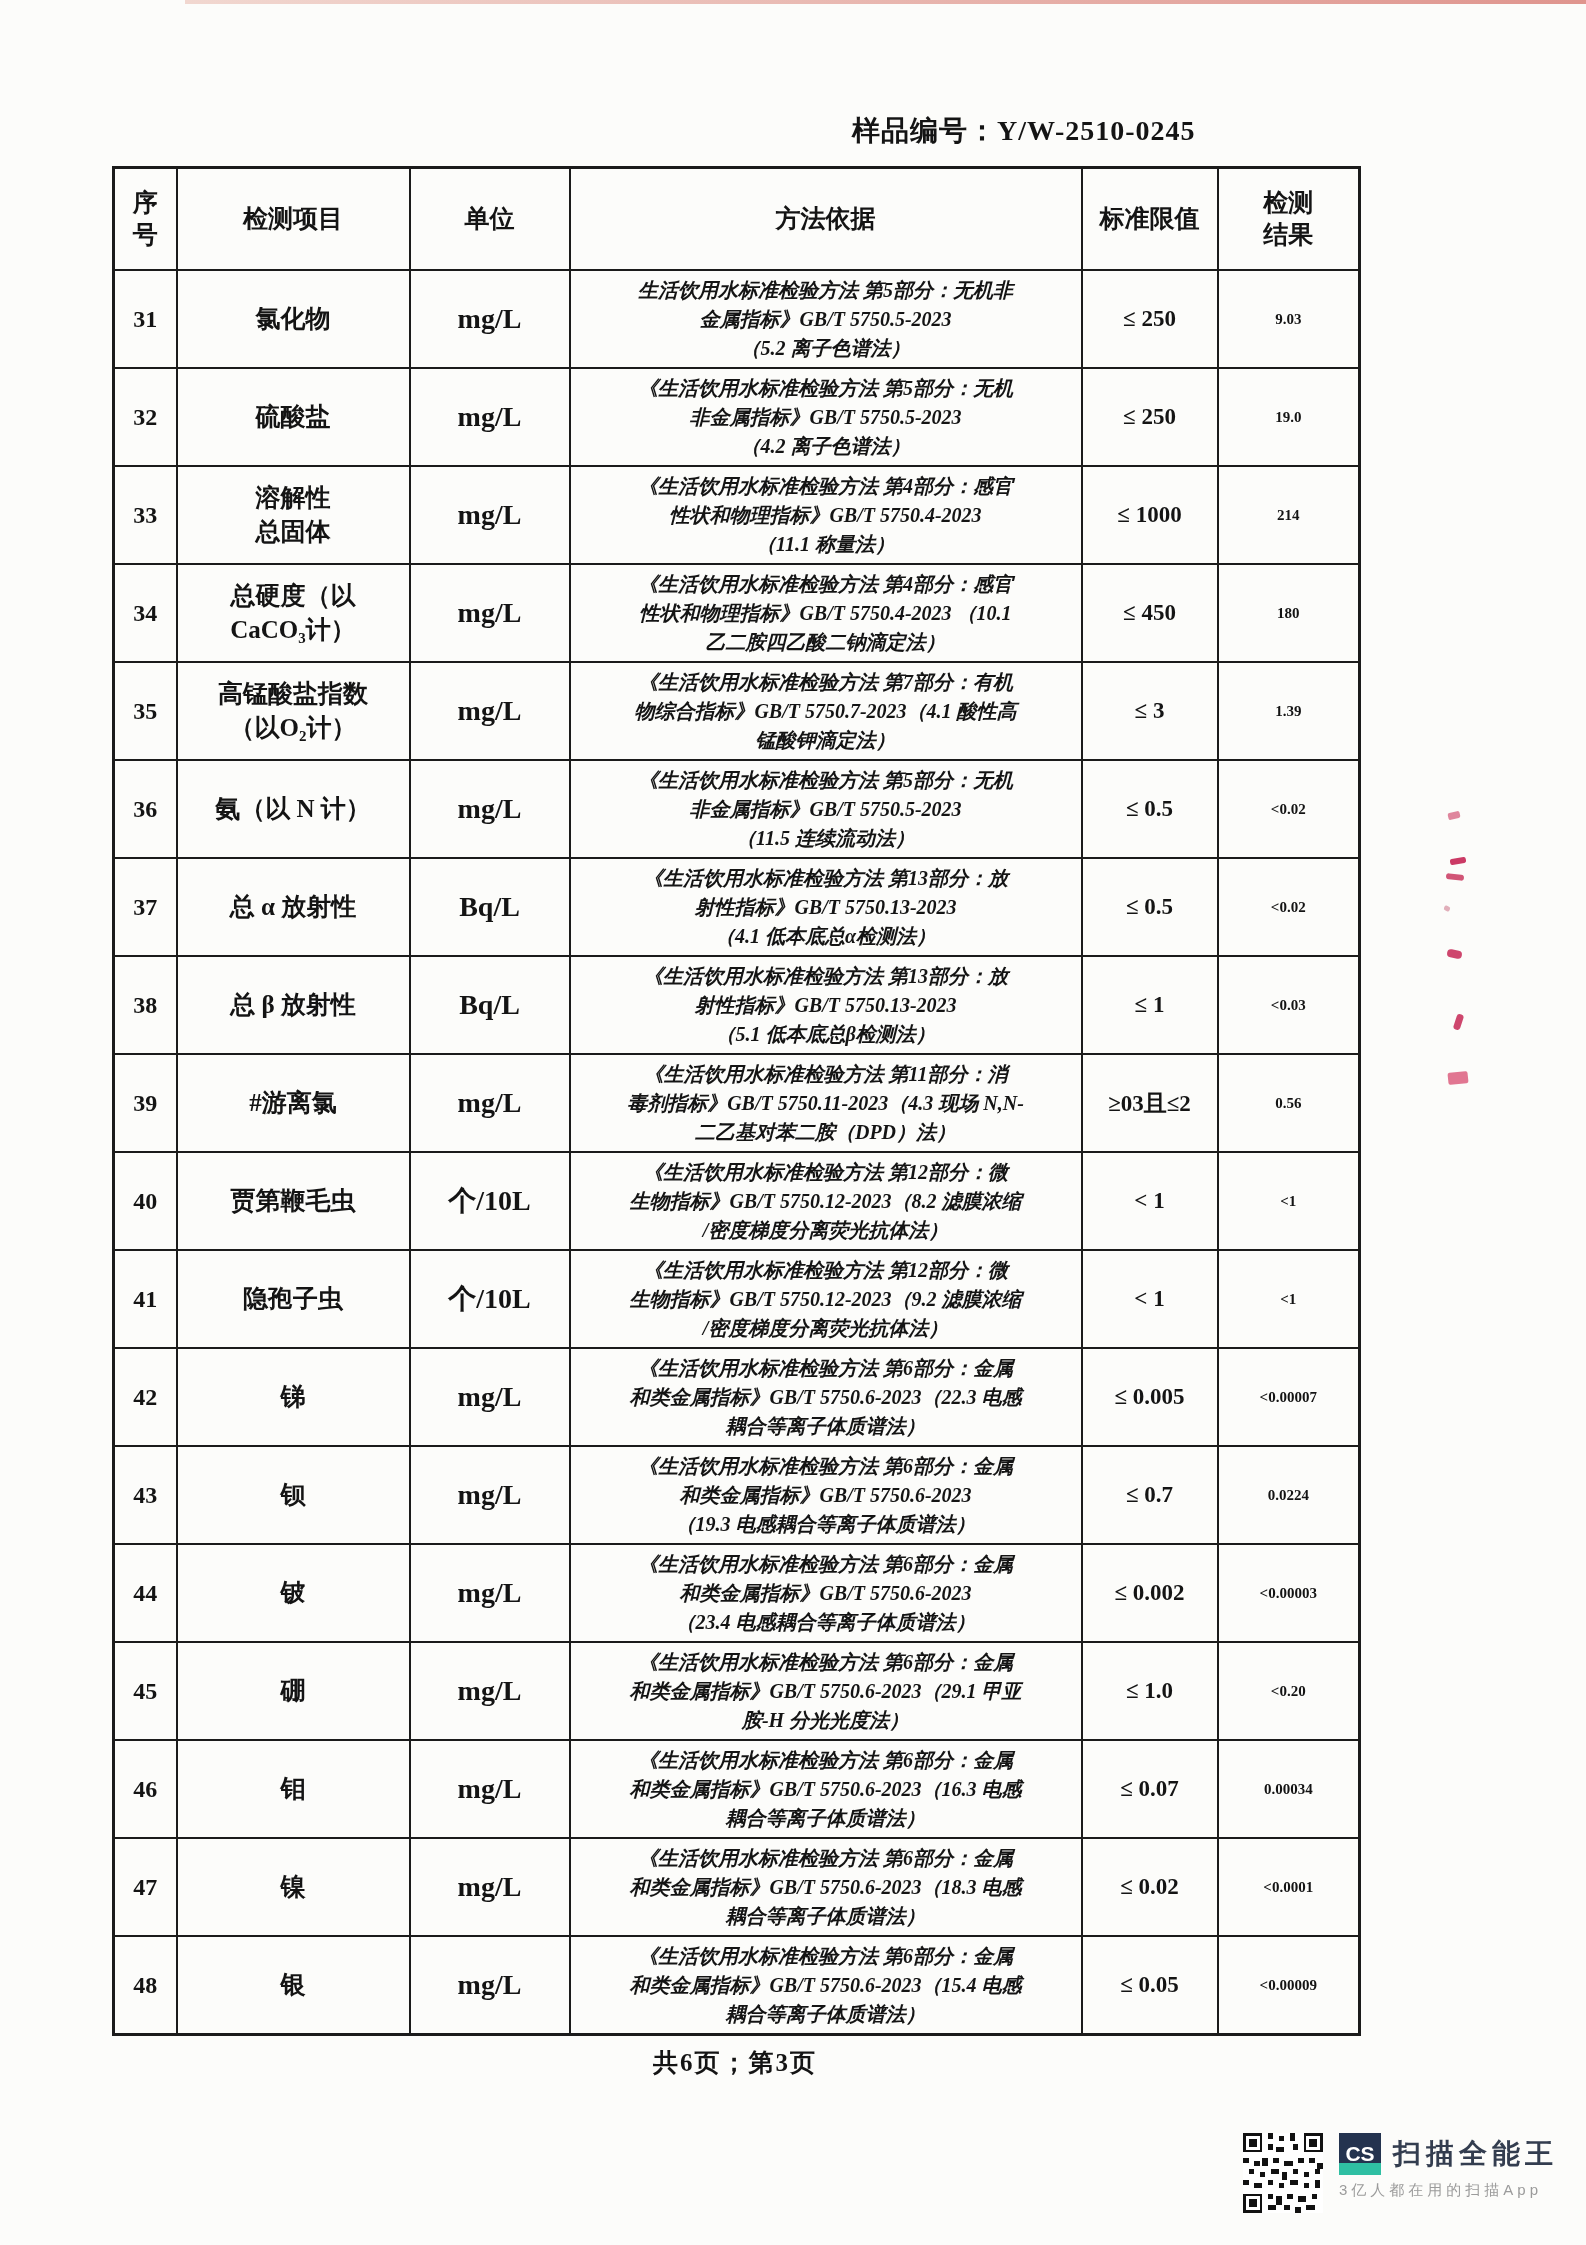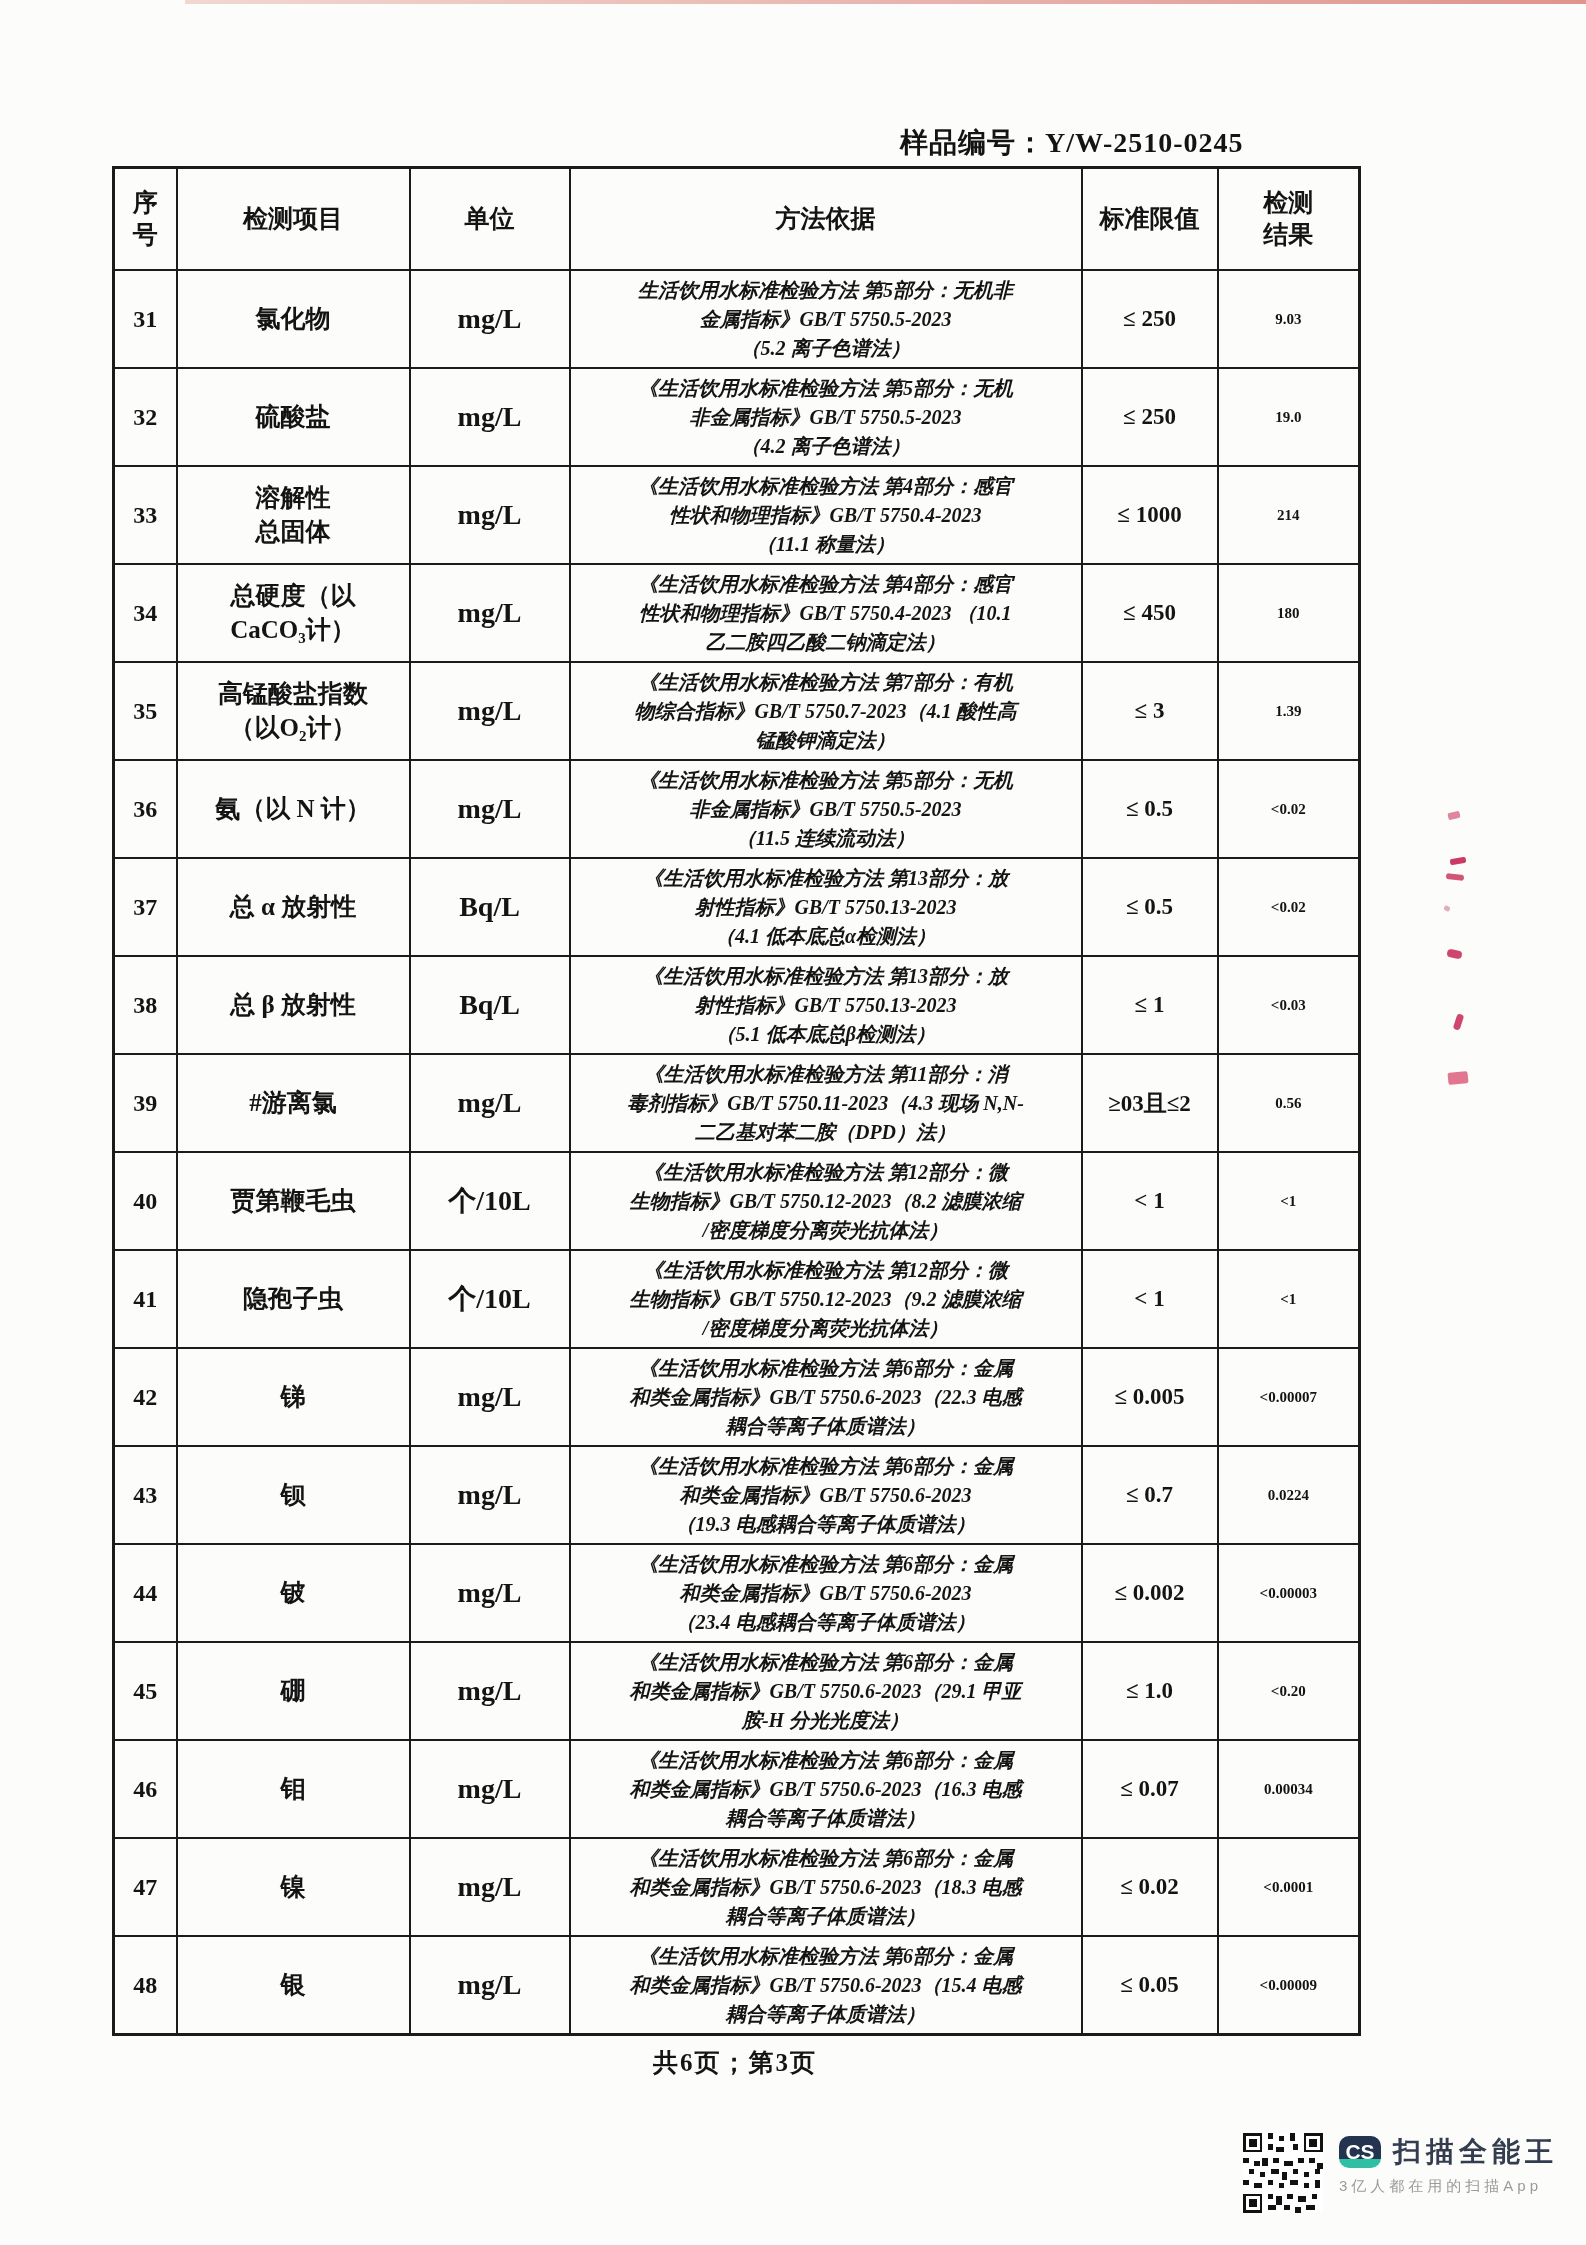--- a/index.html
+++ b/index.html
@@ -11,21 +11,21 @@
   
   .top-edge{
     position:absolute;top:0;left:185px;right:0;height:4px;
     background:linear-gradient(90deg,rgba(216,130,110,.30),rgba(205,85,75,.62));
   }
   .doc-header{position:absolute;top:112px;left:0;width:100%;height:50px;}
   .doc-header .left{
     position:absolute;left:155px;top:0;font-size:28px;font-weight:bold;letter-spacing:1px;
   }
   .doc-header .right{
-    position:absolute;left:852px;top:12px;font-size:28px;font-weight:bold;letter-spacing:1px;margin-left:48px;
+    position:absolute;left:852px;top:0;font-size:28px;font-weight:bold;letter-spacing:1px;
   }
   .table-wrap{position:absolute;left:112px;top:166px;width:1246px;}
   table.report{
     border-collapse:collapse;table-layout:fixed;width:100%;
     border:3px solid #1b1b1b;
   }
   table.report th,table.report td{
     border:2px solid #1b1b1b;text-align:center;vertical-align:middle;
     padding:2px 4px;overflow:hidden;
   }
@@ -46,21 +46,21 @@
   .mark{position:absolute;border-radius:2px;}
   
   .brand{
     position:absolute;left:1243px;top:2133px;display:flex;align-items:flex-start;gap:16px;
     font-family:"Liberation Sans","DejaVu Sans",sans-serif;
   }
   .qr{width:80px;height:80px;display:block;}
   .brand-right{display:flex;flex-direction:column;gap:6px;}
   .brand-top{display:flex;align-items:center;gap:12px;}
   .cs-badge{
-    width:42px;height:32px;border-radius:10px;
+    width:42px;height:42px;border-radius:0;
     display:flex;align-items:center;justify-content:center;
     font-weight:bold;font-size:21px;color:#fff;letter-spacing:0;
   }
   .brand-title{font-size:28px;font-weight:bold;color:#333d4f;letter-spacing:5px;}
   .brand-tagline{font-size:15px;color:#9b9b9b;letter-spacing:4px;}
 </style>
 </head>
 <body>
 
 <div class="top-edge"></div>

